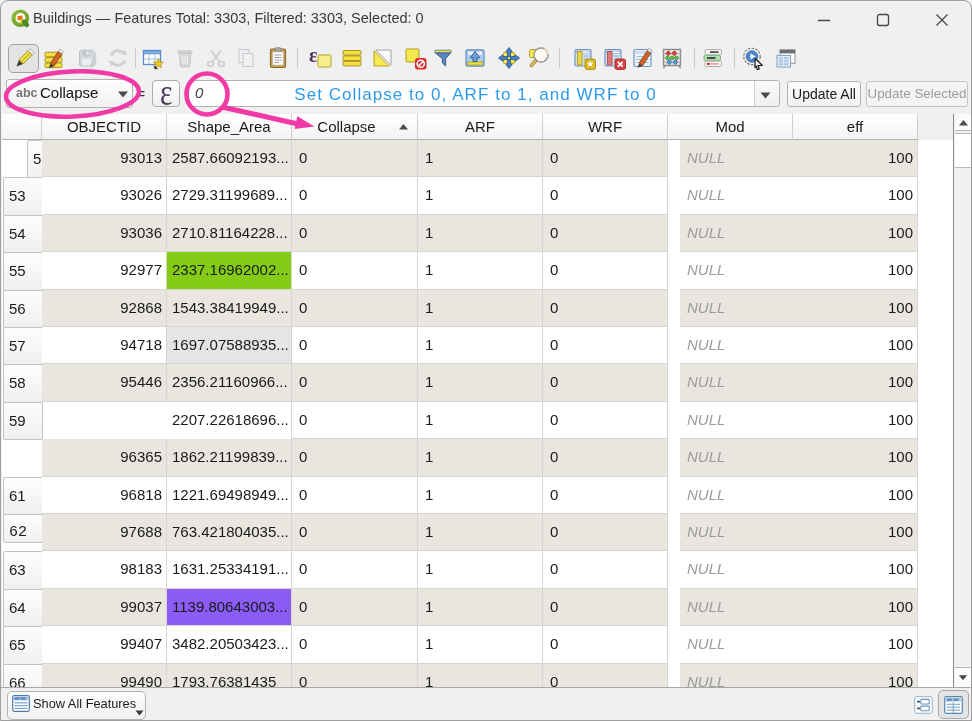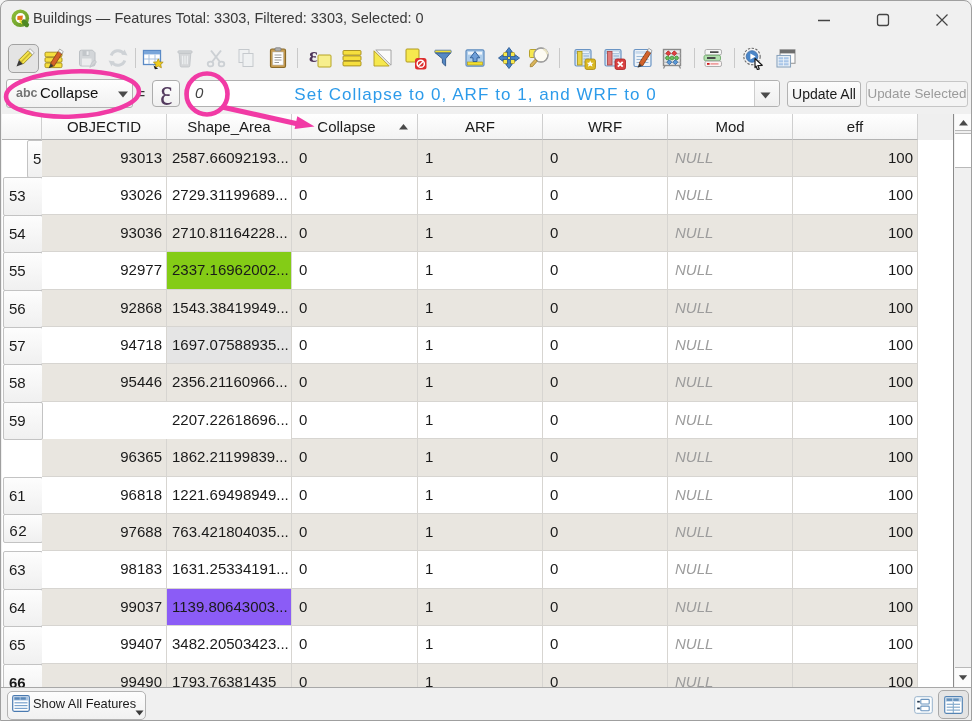--- a/index.html
+++ b/index.html
@@ -11,21 +11,21 @@
 .sep{position:absolute;top:47px;width:1px;height:20px;background:#c9c9c9;}
 .hcell{position:absolute;top:0;height:26px;line-height:25px;text-align:center;
  font-size:15px;color:#1a1a1a;background:linear-gradient(#ffffff,#f3f3f3);
  border-right:1px solid #cfcfcf;border-bottom:1px solid #b3b3b3;}
 .rhdr{position:absolute;left:1px;width:40px;background:linear-gradient(#fdfdfd,#f0f0f0);
  border:1px solid #c3c3c3;border-radius:2px;font-size:15px;color:#1a1a1a;padding-left:5px;}
 .cell{position:absolute;font-size:15px;color:#1a1a1a;
  border-right:1px solid #d7d5d1;border-bottom:1px solid #d7d5d1;overflow:hidden;white-space:nowrap;}
 .num{text-align:right;padding-right:4px;}
 .lft{text-align:left;padding-left:7px;}
-.nul{font-style:italic;color:#9c9c9c;padding-left:7px;}
+.nul{font-style:italic;color:#9c9c9c;padding-left:7px;margin-left:12px;}
 .btn{position:absolute;background:linear-gradient(#fdfdfd,#f1f1f1);
  border:1px solid #b3b3b3;border-radius:3px;font-size:14px;color:#1a1a1a;
  text-align:center;white-space:nowrap;}
 .sa{padding-left:5px!important;}
 </style></head><body>
 <div id="win">
 
 <svg class="abs" style="left:10px;top:8px" width="20" height="20" viewBox="0 0 20 20">
  <defs>
         <linearGradient id="qgr" x1="0" y1="0" x2="1" y2="1">
@@ -385,21 +385,21 @@
 <div class="cell nul" style="left:666px;top:474.8px;width:125px;height:37.4px;line-height:36.4px;background:#e9e6e0;">NULL</div>
 <div class="cell num" style="left:791px;top:474.8px;width:125px;height:37.4px;line-height:36.4px;background:#e9e6e0;">100</div>
 <div class="rhdr" style="top:512.2px;height:38.4px;line-height:36.4px;">65</div>
 <div class="cell num" style="left:40px;top:512.2px;width:125px;height:37.4px;line-height:36.4px;background:#ffffff;">99407</div>
 <div class="cell lft sa" style="left:165px;top:512.2px;width:125px;height:37.4px;line-height:36.4px;background:#ffffff;">3482.20503423...</div>
 <div class="cell lft" style="left:290px;top:512.2px;width:126px;height:37.4px;line-height:36.4px;background:#ffffff;">0</div>
 <div class="cell lft" style="left:416px;top:512.2px;width:125px;height:37.4px;line-height:36.4px;background:#ffffff;">1</div>
 <div class="cell lft" style="left:541px;top:512.2px;width:125px;height:37.4px;line-height:36.4px;background:#ffffff;">0</div>
 <div class="cell nul" style="left:666px;top:512.2px;width:125px;height:37.4px;line-height:36.4px;background:#ffffff;">NULL</div>
 <div class="cell num" style="left:791px;top:512.2px;width:125px;height:37.4px;line-height:36.4px;background:#ffffff;">100</div>
-<div class="rhdr" style="top:549.6px;height:38.4px;line-height:36.4px;font-weight:bold;">66</div>
+<div class="rhdr" style="top:549.6px;height:38.4px;line-height:36.4px;">66</div>
 <div class="cell num" style="left:40px;top:549.6px;width:125px;height:37.4px;line-height:36.4px;background:#e9e6e0;">99490</div>
 <div class="cell lft sa" style="left:165px;top:549.6px;width:125px;height:37.4px;line-height:36.4px;background:#e9e6e0;">1793.76381435</div>
 <div class="cell lft" style="left:290px;top:549.6px;width:126px;height:37.4px;line-height:36.4px;background:#e9e6e0;">0</div>
 <div class="cell lft" style="left:416px;top:549.6px;width:125px;height:37.4px;line-height:36.4px;background:#e9e6e0;">1</div>
 <div class="cell lft" style="left:541px;top:549.6px;width:125px;height:37.4px;line-height:36.4px;background:#e9e6e0;">0</div>
 <div class="cell nul" style="left:666px;top:549.6px;width:125px;height:37.4px;line-height:36.4px;background:#e9e6e0;">NULL</div>
 <div class="cell num" style="left:791px;top:549.6px;width:125px;height:37.4px;line-height:36.4px;background:#e9e6e0;">100</div>
 </div>
 
 <div class="abs" style="left:917px;top:113px;width:36px;height:26px;background:#efefef;"></div>

